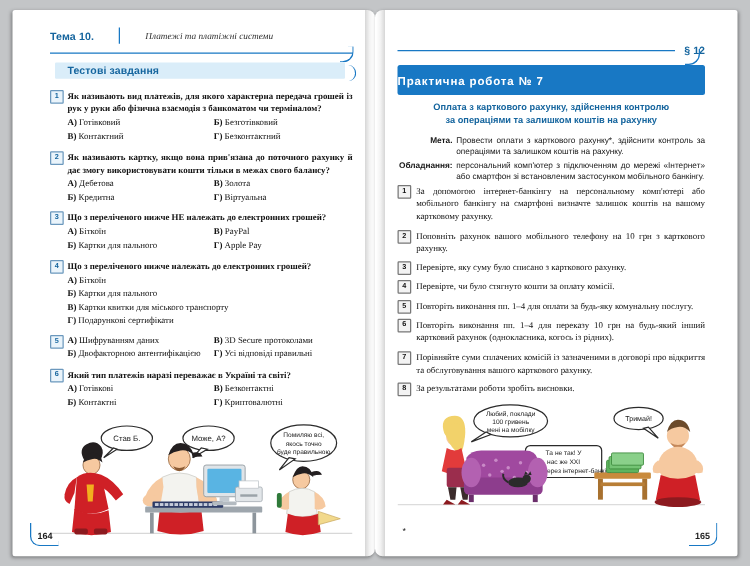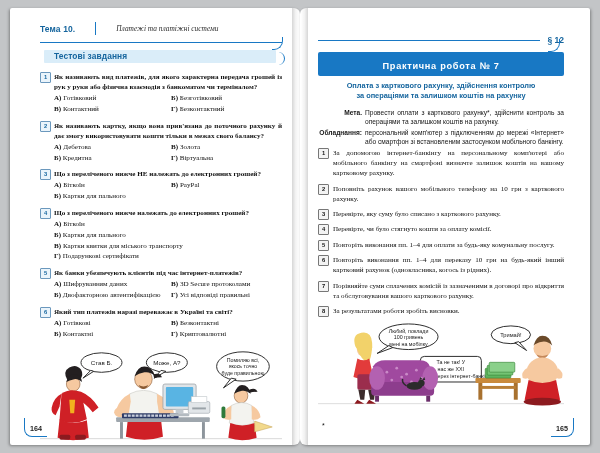--- a/index.html
+++ b/index.html
@@ -184,21 +184,21 @@
     font-size: 7.1px;
     line-height: 1.38;
     color: #121212;
   }
   .opt .k { font-weight: bold; }
 
   
   .pw-band {
     background: #1878c4;
     border-radius: 2px;
-    text-align: center;
+    text-align: left;
     padding: 2.5px 0 3px;
     margin: 0 0 5px 0;
   }
   .pw-band span {
     color: #ffffff;
     font-size: 9.2px;
     font-weight: bold;
     letter-spacing: .7px;
   }
   .pw-sub {
@@ -348,35 +348,35 @@
               <div class="opt"><span class="k">Г)</span> <span>Віртуальна</span></div>
             </div>
           </div>
           <div class="q">
             <div class="q-num">3</div>
             <p class="q-text">Що з переліченого нижче НЕ належать до електронних грошей?</p>
             <div class="opts">
               <div class="opt"><span class="k">А)</span> <span>Біткоїн</span></div>
               <div class="opt"><span class="k">В)</span> <span>PayPal</span></div>
               <div class="opt"><span class="k">Б)</span> <span>Картки для пального</span></div>
+              <div class="opt"><span class="k">Г)</span> <span>Apple Pay</span></div>
             </div>
           </div>
           <div class="q">
             <div class="q-num">4</div>
             <p class="q-text">Що з переліченого нижче належать до електронних грошей?</p>
             <div class="opts one-col">
               <div class="opt"><span class="k">А)</span> <span>Біткоїн</span></div>
               <div class="opt"><span class="k">Б)</span> <span>Картки для пального</span></div>
               <div class="opt"><span class="k">В)</span> <span>Картки квитки для міського транспорту</span></div>
               <div class="opt"><span class="k">Г)</span> <span>Подарункові сертифікати</span></div>
             </div>
           </div>
           <div class="q">
             <div class="q-num">5</div>
-            <p class="q-text">Як банки убезпечують клієнтів під час інтернет-платежів?</p>
             <div class="opts">
               <div class="opt"><span class="k">А)</span> <span>Шифруванням даних</span></div>
               <div class="opt"><span class="k">В)</span> <span>3D Secure протоколами</span></div>
               <div class="opt"><span class="k">Б)</span> <span>Двофакторною автентифікацією</span></div>
               <div class="opt"><span class="k">Г)</span> <span>Усі відповіді правильні</span></div>
             </div>
           </div>
           <div class="q">
             <div class="q-num">6</div>
             <p class="q-text">Який тип платежів наразі переважає в Україні та світі?</p>

